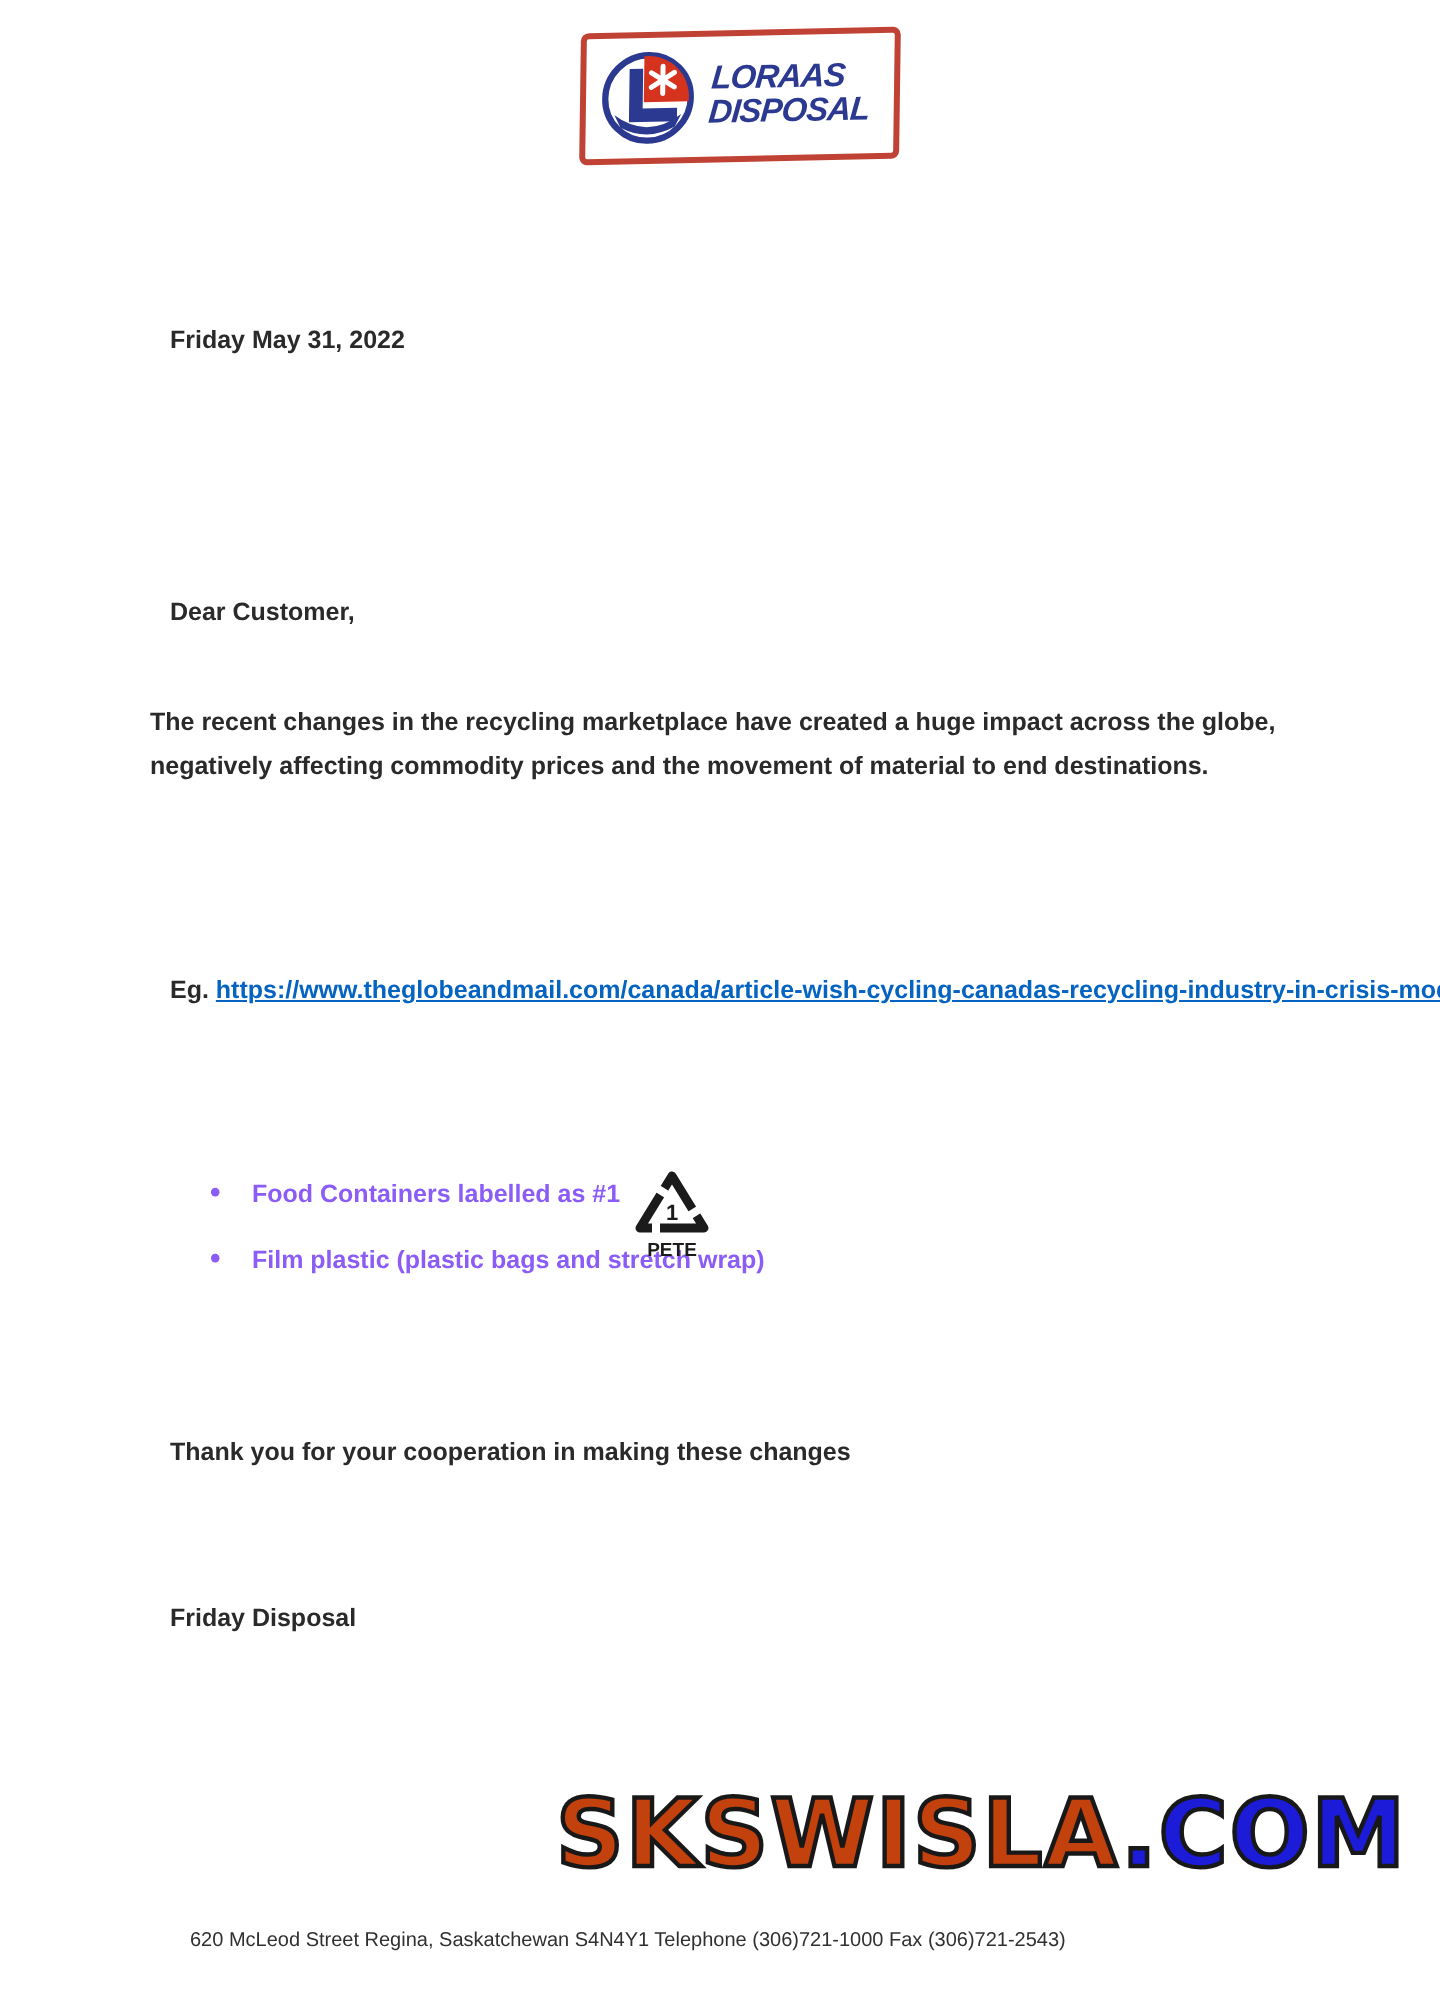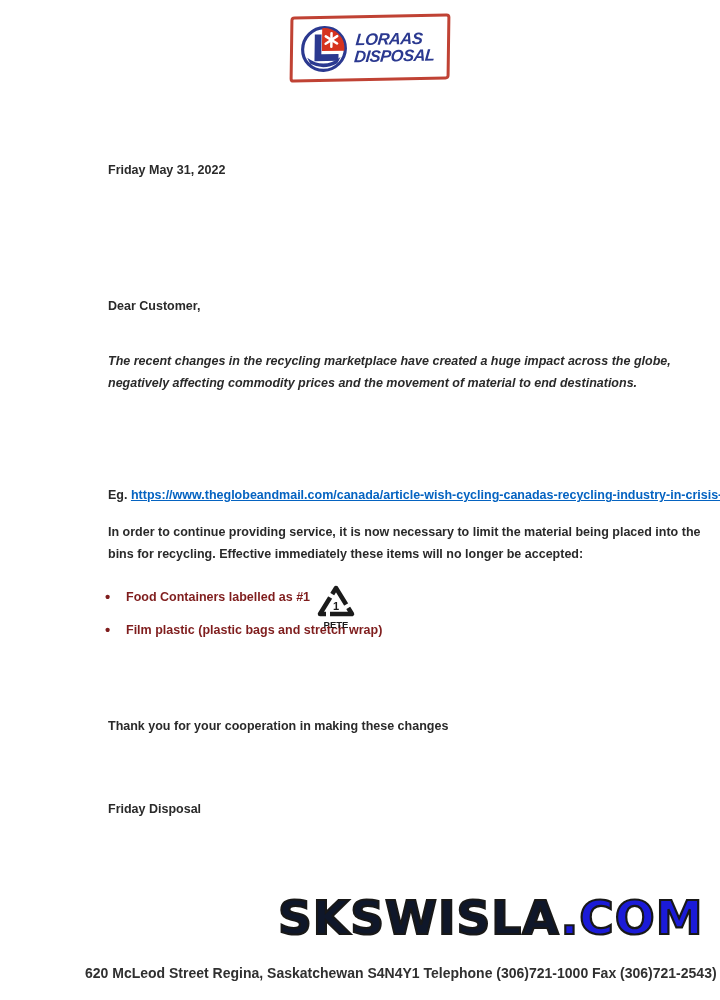--- a/index.html
+++ b/index.html
@@ -11,21 +11,20 @@
     font-family:"Liberation Sans", sans-serif;
     color:#2a2a2a;
     overflow:hidden;
   }
   .t {
     position:absolute;
     font-size:12.5px;
     font-weight:600;
     line-height:1.75;
     color:#2a2a2a;
-    margin-left:23px;
   }
   
   .logo-box {
     position:absolute; left:290px; top:15px;
     width:160px; height:66px;
     border:3px solid #c04234;
     border-radius:4px;
     background:#fff;
     transform:rotate(-1.2deg) skewX(-2deg);
     display:flex; align-items:center;
@@ -36,39 +35,39 @@
     font-size:16.5px; line-height:1.02;
     letter-spacing:-0.5px;
     transform:skewX(-4deg);
   }
   
   .eg-link { text-decoration:underline; font-weight:600; }
   
   .bullets { position:absolute; left:103px; top:588px; width:420px; list-style:none; }
   .bullets li {
     position:relative; padding-left:23px; margin-bottom:14px;
-    font-size:12.5px; font-weight:600; line-height:1.5; color:#7f1d1d;
+    font-size:12.5px; font-weight:600; line-height:1.5; color:#8b5cf6;
   }
   .bullets li::before {
     content:"\2022";
     position:absolute; left:2px; top:-2px; font-size:15px;
   }
   .recycle-svg { position:absolute; left:314px; top:583px; }
   
   .watermark {
     position:absolute; left:278px; top:890px;
     font-family:"DejaVu Sans", sans-serif;
     font-weight:bold; font-size:47px; letter-spacing:1px;
     -webkit-text-stroke:2.2px #181818;
     white-space:nowrap;
   }
   
   .footer {
-    position:absolute; left:85px; top:965px;
-    font-size:14px; font-weight:700; color:#303030;
+    position:absolute; left:95px; top:965px;
+    font-size:10px; font-weight:400; color:#303030;
     white-space:nowrap;
   }
 </style>
 </head>
 <body>
 
 <div class="page">
 
   <div class="logo-box">
     <svg class="emblem" width="48" height="48" viewBox="0 0 46 46">
@@ -86,28 +85,27 @@
       <div style="color: rgb(43, 57, 144);">LORAAS</div>
       <div style="color: rgb(43, 57, 144);">DISPOSAL</div>
     </div>
   </div>
 
   <div class="t" style="left:85px; top:160px;">Friday May 31, 2022</div>
 
 
   <div class="t" style="left:85px; top:296px;">Dear Customer,</div>
 
-  <div class="t" style="left:85px; top:351px; width:606px;font-style:italic;">The recent changes in the recycling marketplace have created a huge impact across the globe, negatively affecting commodity prices and the movement of material to end destinations.</div>
+  <div class="t" style="left:75px; top:351px; width:606px;">The recent changes in the recycling marketplace have created a huge impact across the globe, negatively affecting commodity prices and the movement of material to end destinations.</div>
 
 
   <div class="t" style="left:85px; top:485px; width:620px; white-space:nowrap;">
     <span>Eg. </span><a class="eg-link" href="#" style="color: rgb(5, 99, 193);">https://www.theglobeandmail.com/canada/article-wish-cycling-canadas-recycling-industry-in-crisis-mode/</a>
   </div>
 
-  <div class="t" style="left:85px; top:522px; width:610px;">In order to continue providing service, it is now necessary to limit the material being placed into the bins for recycling. Effective immediately these items will no longer be accepted:</div>
 
   <ul class="bullets">
     <li>
       <span>Food Containers labelled as #1</span>
     </li>
     <li>
       <span>Film plastic (plastic bags and stretch wrap)</span>
     </li>
   </ul>
 
@@ -120,18 +118,18 @@
     </g>
     <text x="22" y="27" font-size="11" font-weight="bold" text-anchor="middle" fill="#1b1b1b">1</text>
     <text x="22" y="45" font-size="9.5" font-weight="bold" text-anchor="middle" fill="#1b1b1b" font-family="Liberation Sans, sans-serif">PETE</text>
   </svg>
 
   <div class="t" style="left:85px; top:716px;">Thank you for your cooperation in making these changes</div>
 
   <div class="t" style="left:85px; top:799px;">Friday Disposal</div>
 
   <div class="watermark">
-    <span style="color: #0f172a;">SKSWISLA</span><span style="color: rgb(27, 27, 216); text-align: right;">.COM</span>
+    <span style="color: #c2410c;">SKSWISLA</span><span style="color: rgb(27, 27, 216); text-align: right;">.COM</span>
   </div>
 
   <div class="footer">620 McLeod Street Regina, Saskatchewan S4N4Y1 Telephone  (306)721-1000 Fax (306)721-2543)</div>
 
 </div>
 
 </body></html>

